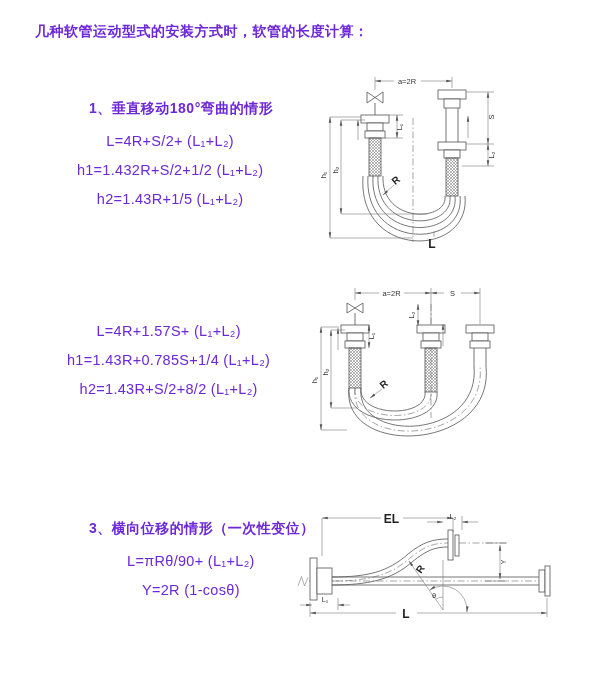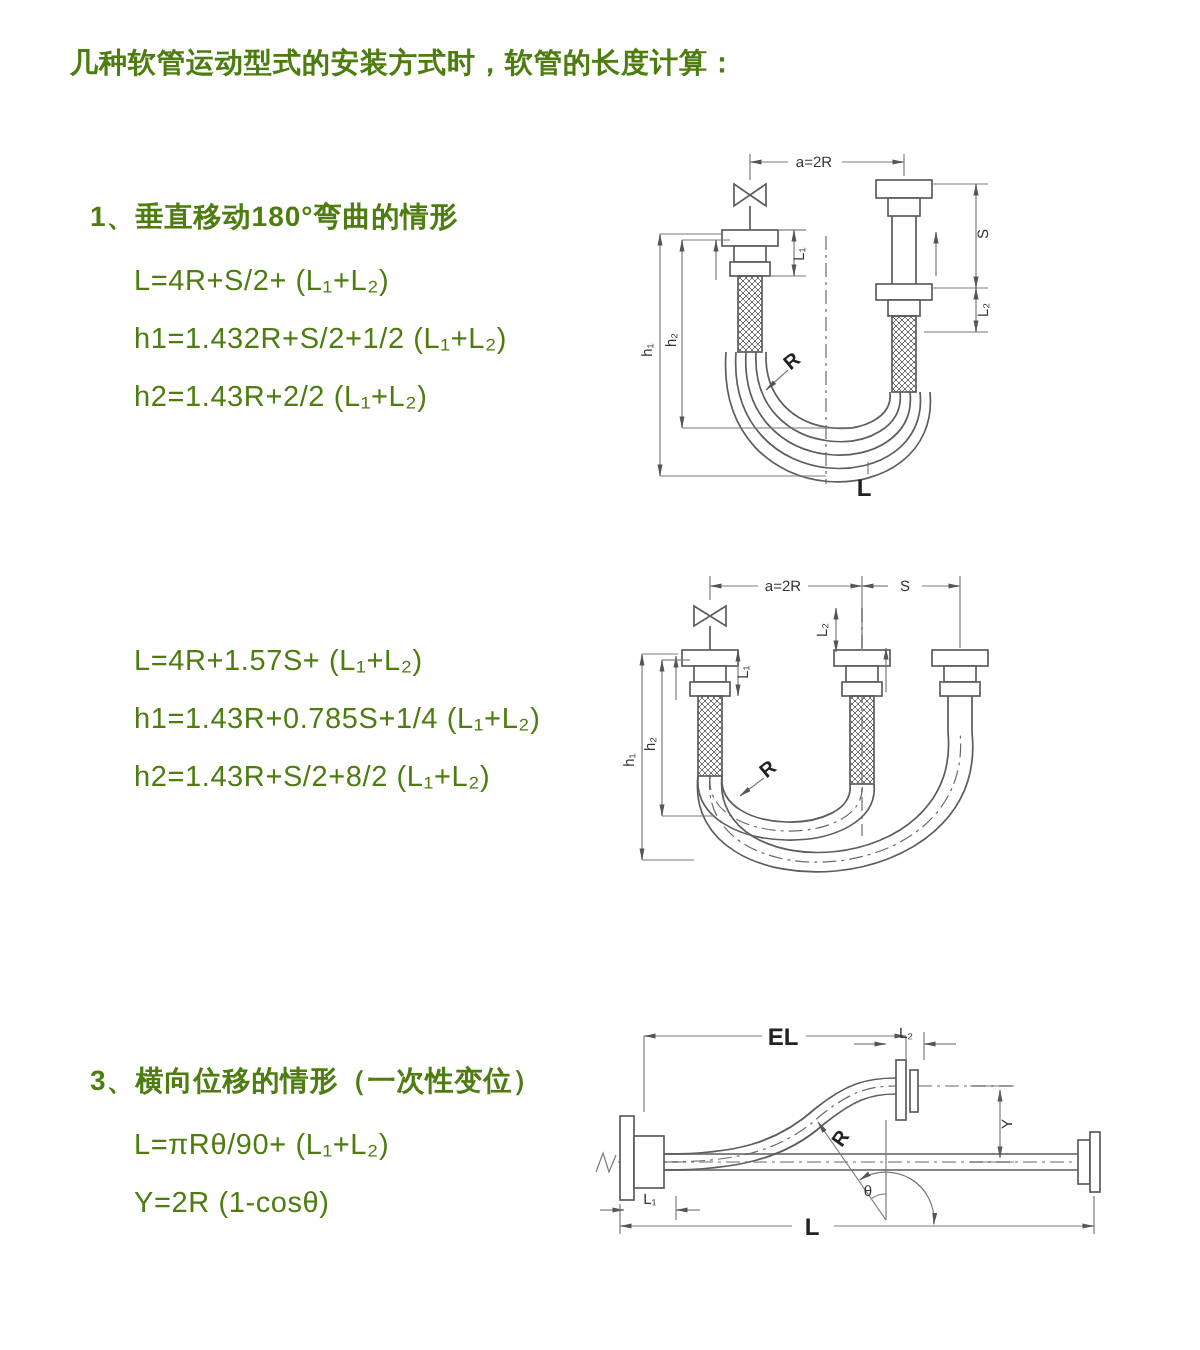--- a/index.html
+++ b/index.html
@@ -1,23 +1,23 @@
 <!DOCTYPE html>
 <html><head>
 <meta charset="utf-8">
 <style>
   html,body{margin:0;padding:0;background:#e8e8e8;}
   .doc{position:relative;width:600px;height:675px;background:#ffffff;overflow:hidden;
-       font-family:"Liberation Sans","DejaVu Sans",sans-serif;color:#4d7c0f;}
+       font-family:"Liberation Sans","DejaVu Sans",sans-serif;color:#6d28d9;}
   .title{position:absolute;left:35px;top:23px;font-size:14px;font-weight:700;letter-spacing:.5px;white-space:nowrap;}
   .section{position:absolute;left:45px;}
-  .sec-head{font-size:14px;font-weight:700;letter-spacing:.5px;white-space:nowrap;}
-  .formulas{margin-top:9px;padding-left:22px;}
+  .sec-head{font-size:14px;font-weight:700;letter-spacing:.5px;white-space:nowrap;margin-left:44px;}
+  .formulas{margin-top:9px;padding-left:22px;text-align:center;}
   .formula{font-size:14.5px;line-height:29px;white-space:nowrap;letter-spacing:.3px;}
-  #sec1{top:100px}#sec2{top:308px}#sec3{top:532px}
+  #sec1{top:100px}#sec2{top:308px}#sec3{top:520px}
   .dwg{position:absolute;}
   #dwg1{left:310px;top:70px}#dwg2{left:303px;top:280px}#dwg3{left:295px;top:498px}
   .ln{stroke:#5d5d5d;stroke-width:.85;fill:none;stroke-linecap:butt}
   .thin{stroke:#7a7a7a;stroke-width:.6;fill:none}
   .dash{stroke:#6a6a6a;stroke-width:.6;fill:none;stroke-dasharray:7 2.5 1.5 2.5}
   .fl{fill:#ffffff;stroke:#5d5d5d;stroke-width:.85}
   .ht{stroke:#5d5d5d;stroke-width:.85}
   .dlab{font-family:"Liberation Sans",sans-serif;font-size:7.5px;fill:#333}
   .blab{font-family:"Liberation Sans",sans-serif;font-size:12px;fill:#222;font-weight:700}
   .mlab{font-family:"Liberation Sans",sans-serif;font-size:10px;fill:#222;font-weight:700}
@@ -27,21 +27,21 @@
 
 <div class="doc">
 
   <div class="title">几种软管运动型式的安装方式时，软管的长度计算：</div>
 
   <div class="section" id="sec1">
     <div class="sec-head"><span>1、</span><span>垂直移动180°弯曲的情形</span></div>
     <div class="formulas">
       <div class="formula">L=4R+S/2+ (L₁+L₂)</div>
       <div class="formula">h1=1.432R+S/2+1/2 (L₁+L₂)</div>
-      <div class="formula">h2=1.43R+2/2 (L₁+L₂)</div>
+      <div class="formula">h2=1.43R+1/5 (L₁+L₂)</div>
     </div>
   </div>
 
   <div class="section" id="sec2">
     <div class="formulas">
       <div class="formula">L=4R+1.57S+ (L₁+L₂)</div>
       <div class="formula">h1=1.43R+0.785S+1/4 (L₁+L₂)</div>
       <div class="formula">h2=1.43R+S/2+8/2 (L₁+L₂)</div>
     </div>
   </div>

